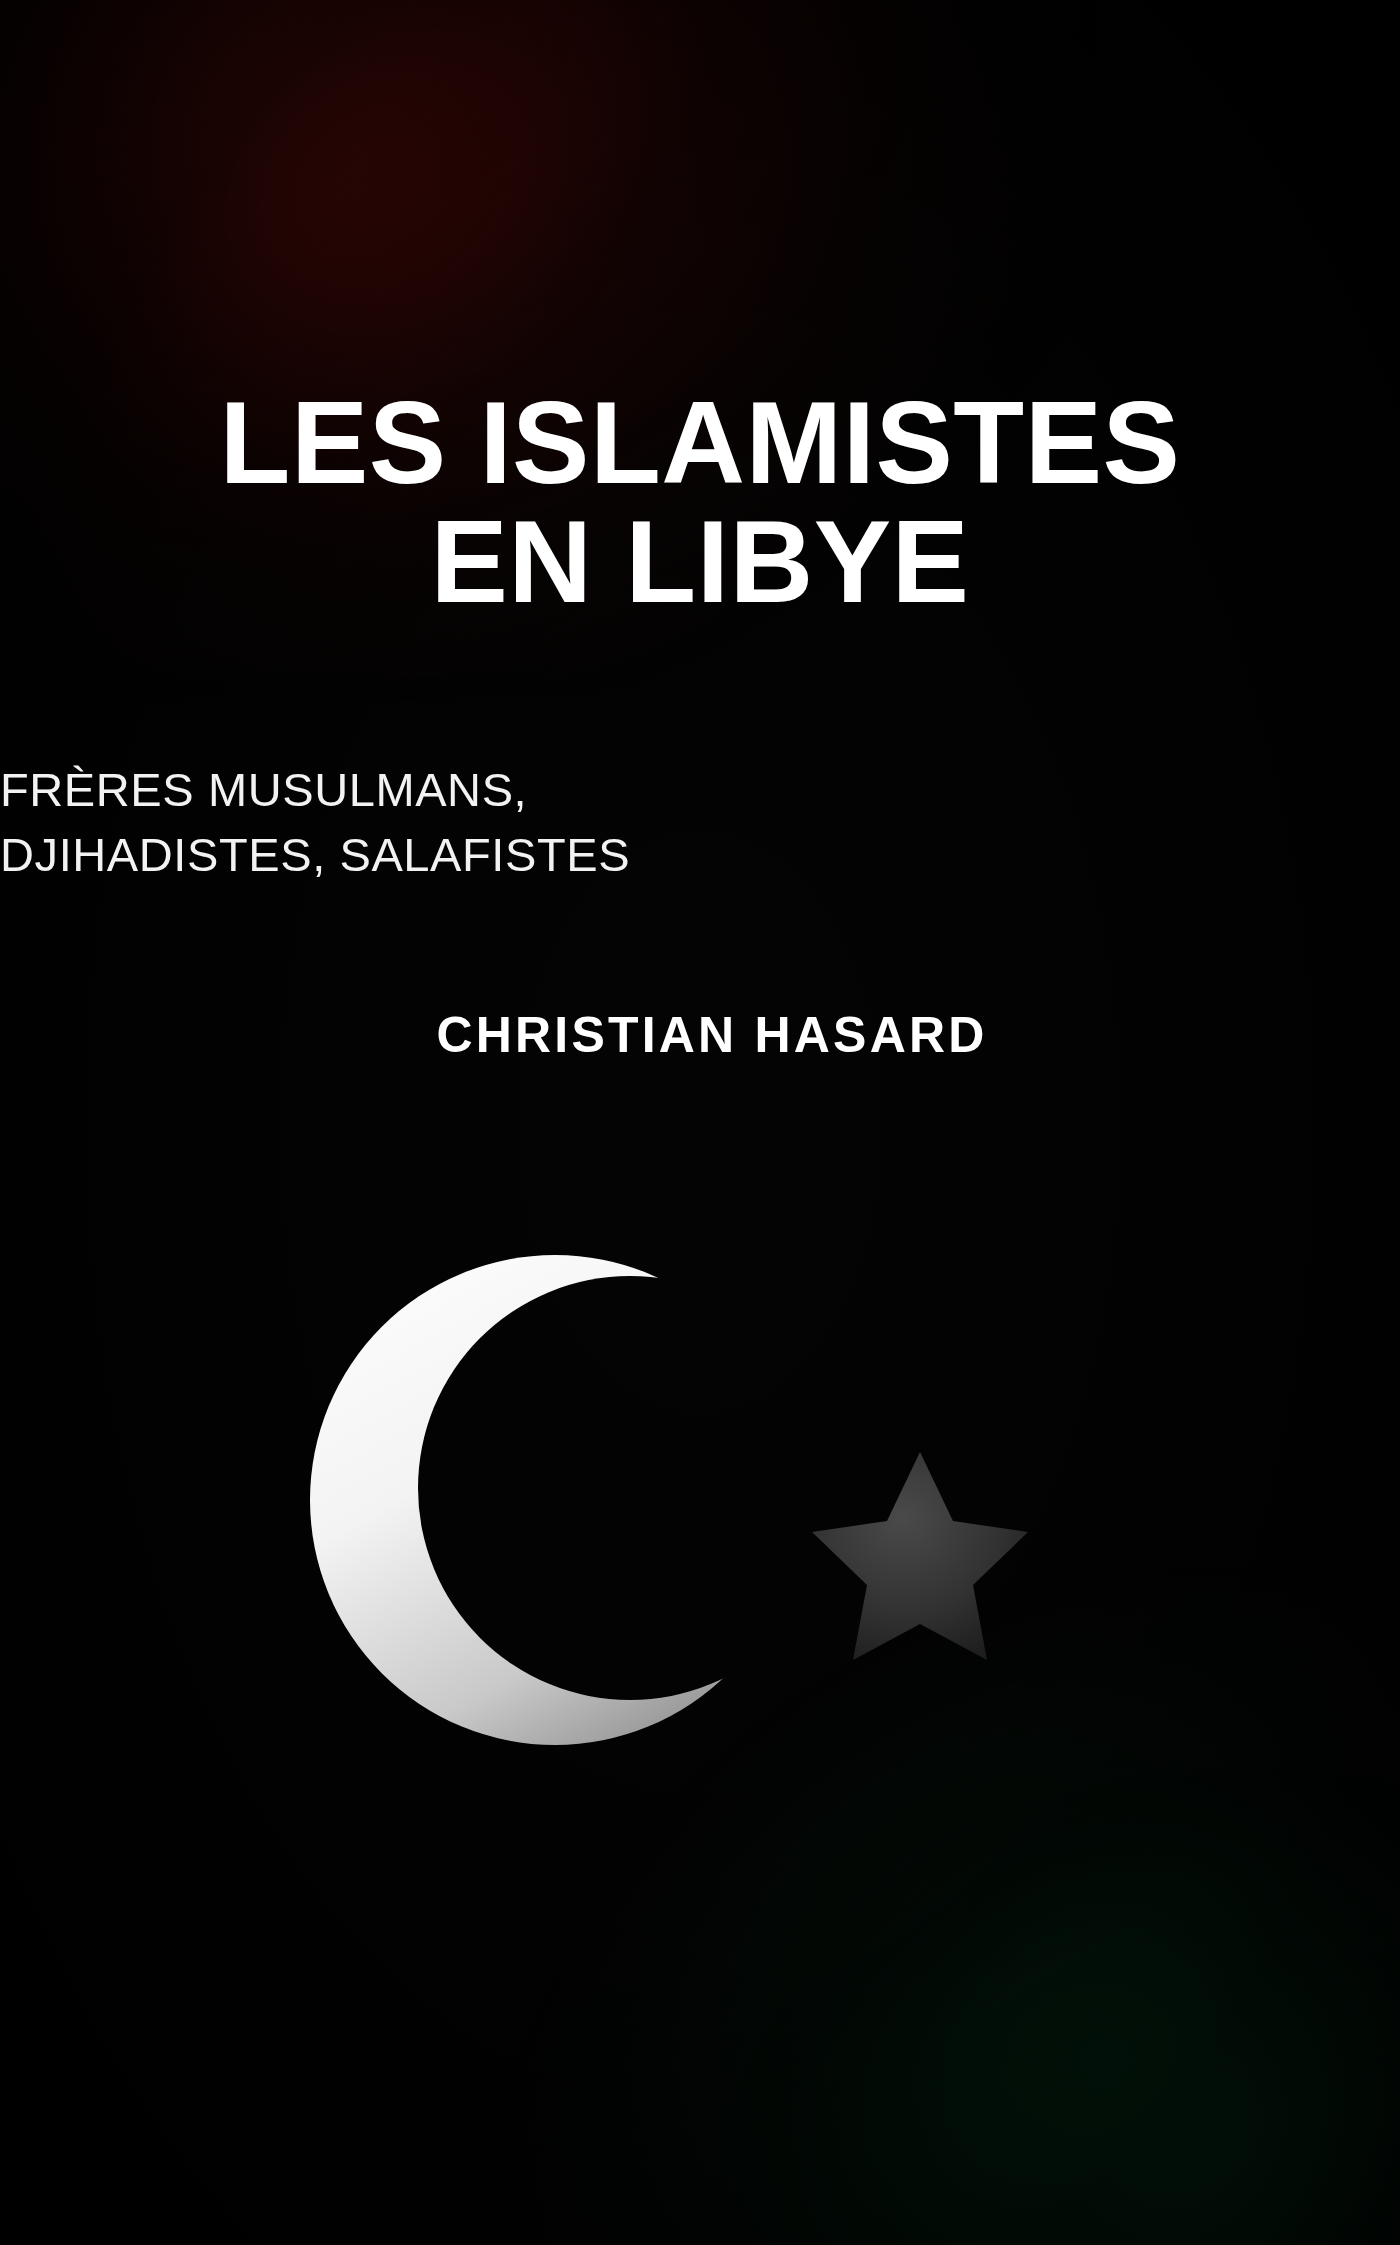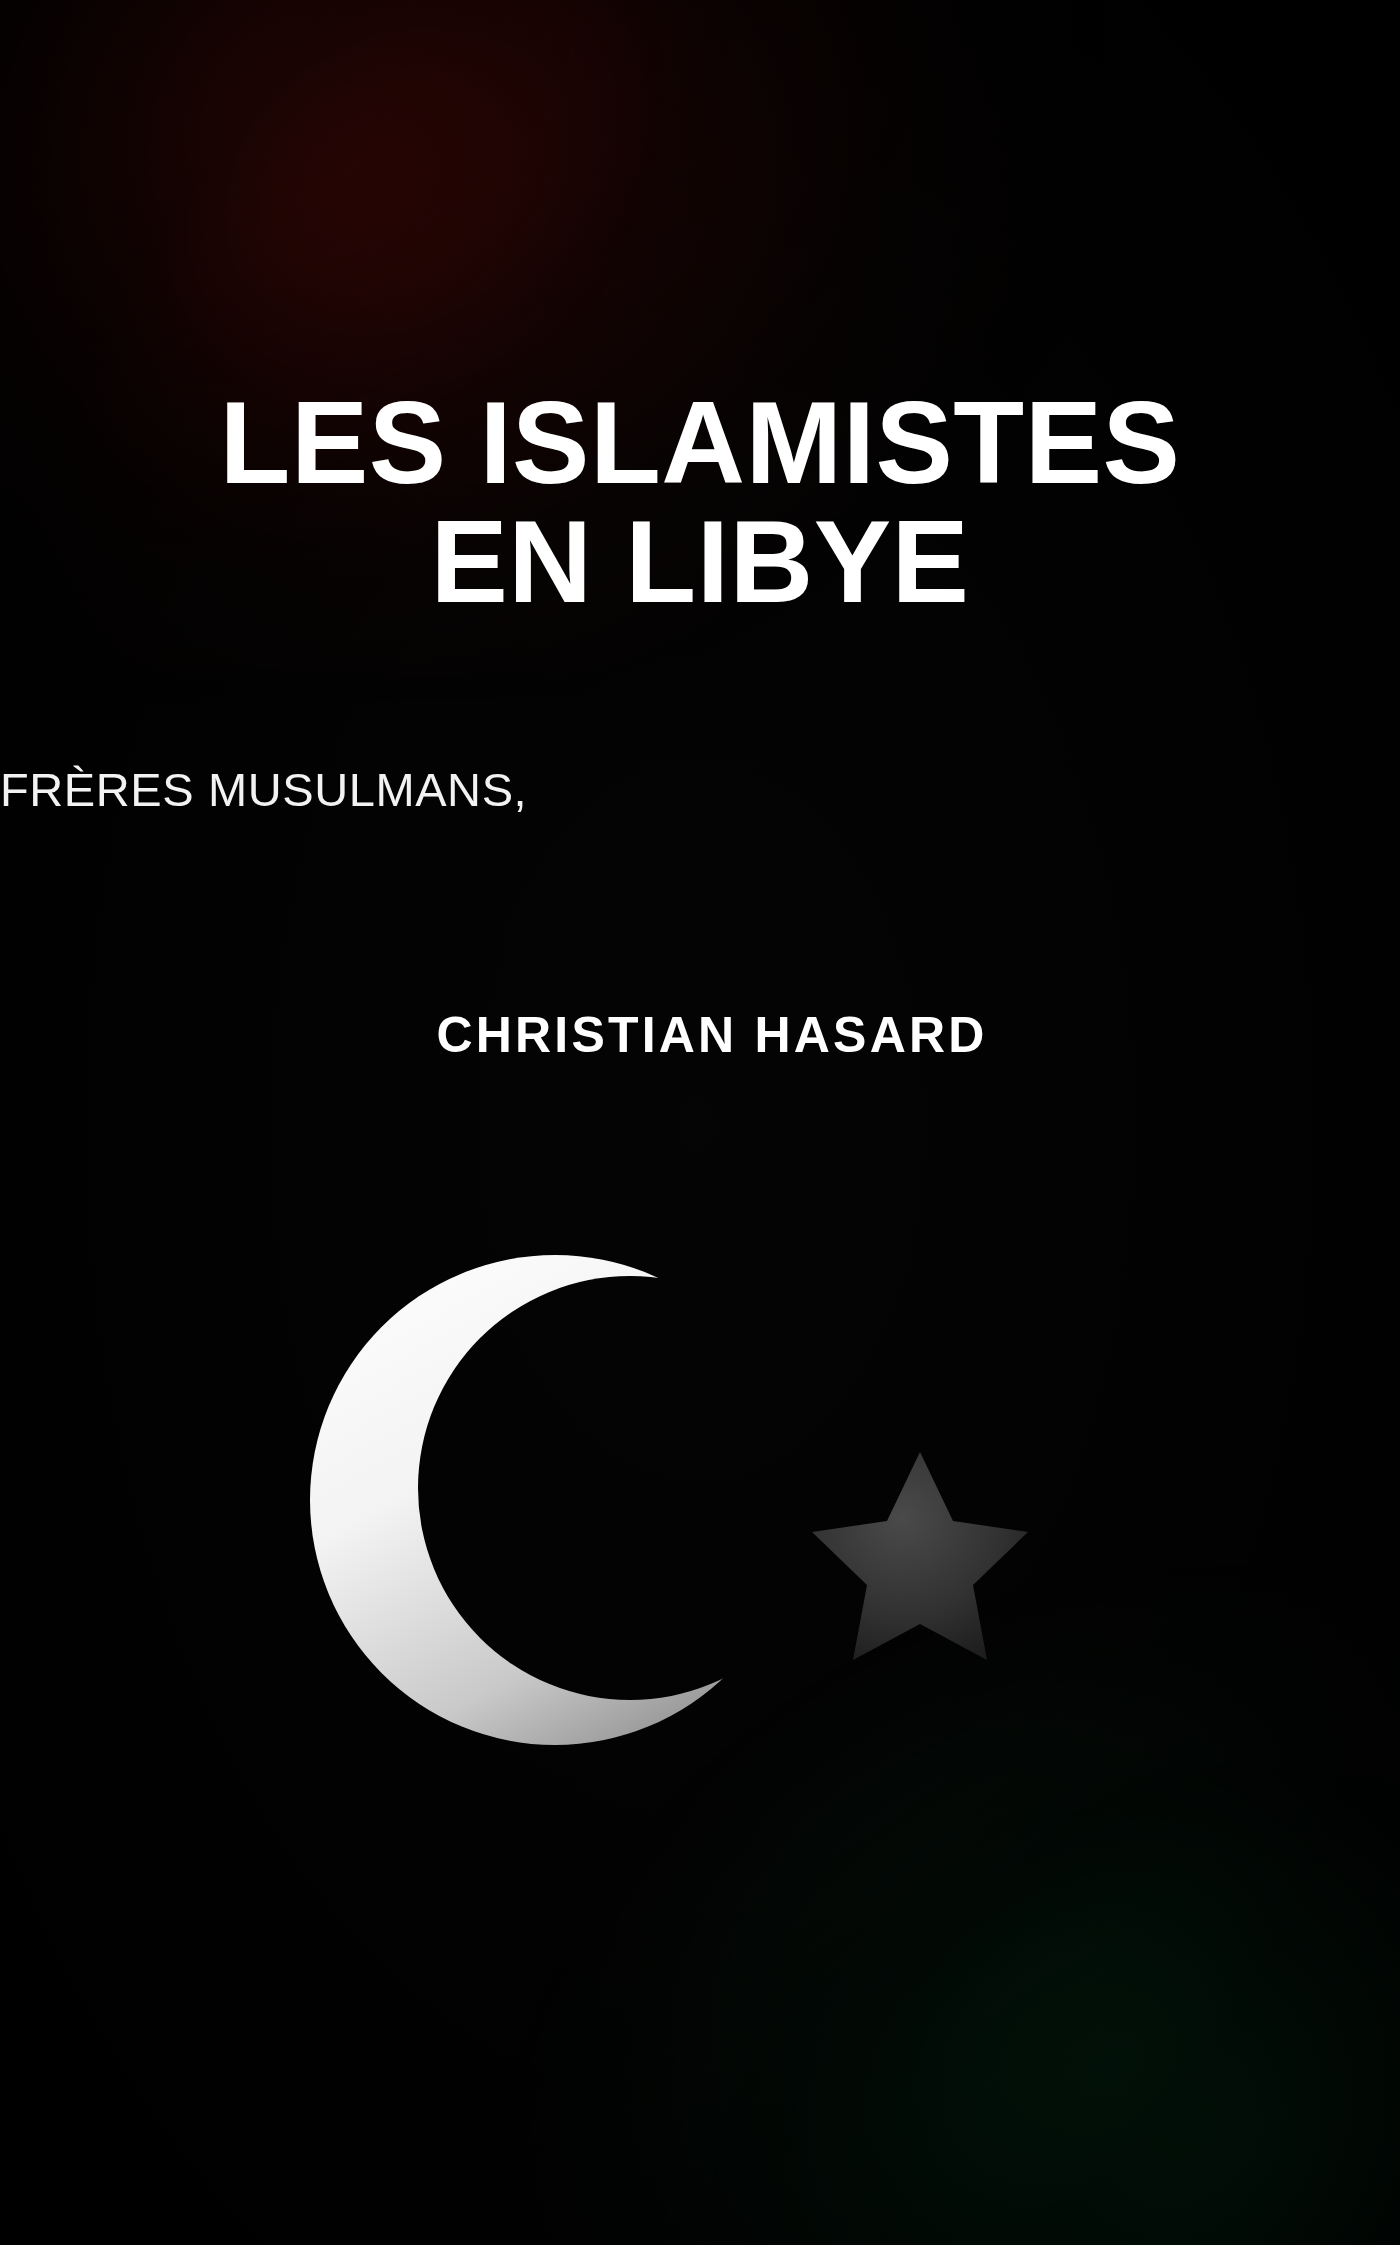--- a/index.html
+++ b/index.html
@@ -193,20 +193,21 @@
 
   <div class="content">
 
     <div class="title-block">
       <div class="title-line one">LES ISLAMISTES</div>
       <div class="title-line two">EN LIBYE</div>
     </div>
 
     <div class="subtitle-block">
       <div class="subtitle-line">FRÈRES MUSULMANS,</div>
+      <div class="subtitle-line">DJIHADISTES, SALAFISTES</div>
     </div>
 
     <div class="author">CHRISTIAN HASARD</div>
 
     <div class="emblem">
       <svg viewBox="0 0 800 520" xmlns="http://www.w3.org/2000/svg" aria-hidden="true">
         <defs>
           <linearGradient id="crescentGrad" x1="0" y1="0" x2="0.85" y2="1">
             <stop offset="0%" stop-color="#ffffff"></stop>
             <stop offset="35%" stop-color="#f3f3f3"></stop>

